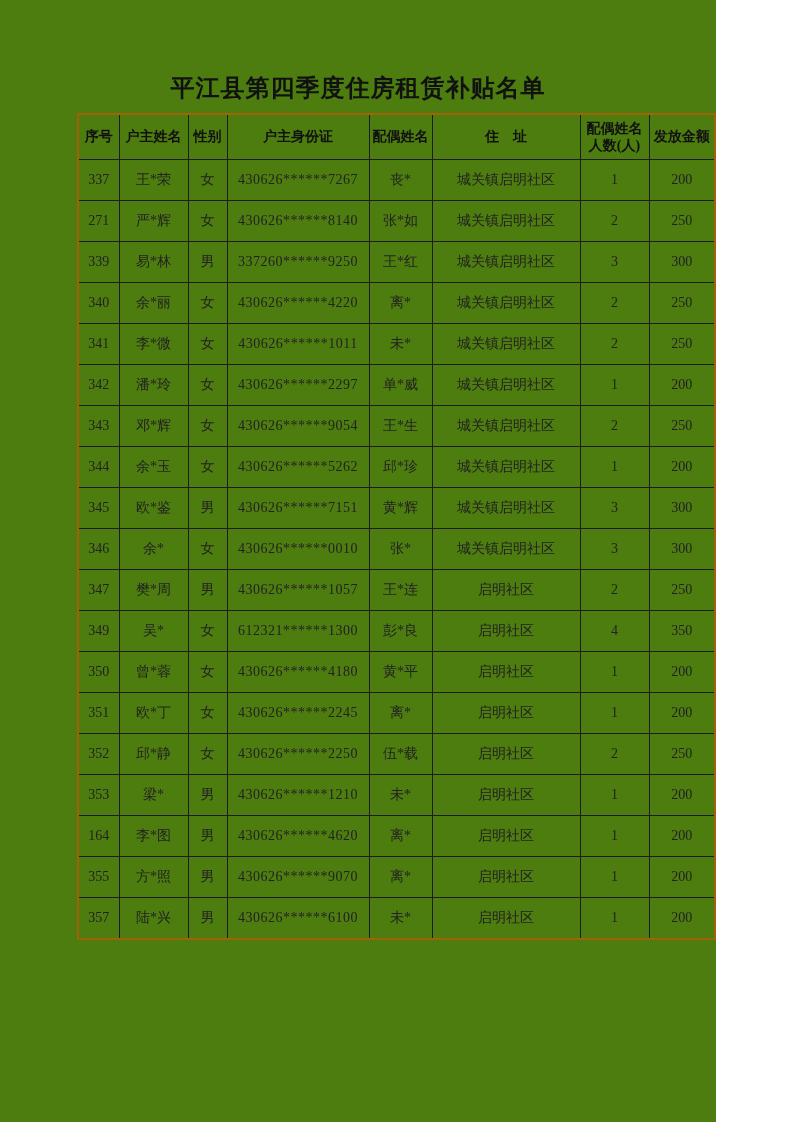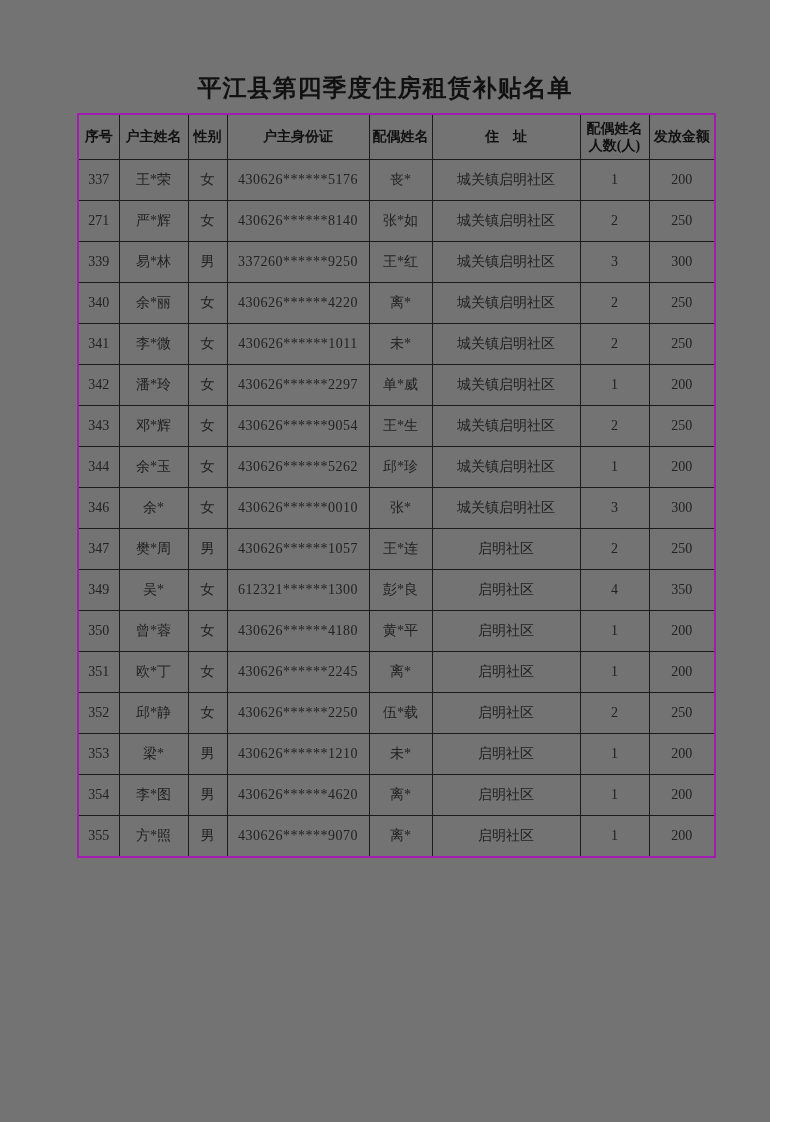--- a/index.html
+++ b/index.html
@@ -4,43 +4,43 @@
 <style>
   html, body {
     margin: 0;
     padding: 0;
     background: #ffffff;
     font-family: "Liberation Serif", "DejaVu Serif", serif;
     color: #1a1a1a;
   }
   .page {
     position: relative;
-    width: 770px;
+    width: 716px;
     height: 1122px;
-    background: #737373;
+    background: #4d7c0f;
     overflow: hidden;
   }
   .doc-title {
     position: absolute;
     top: 72px;
     left: 0;
     width: 100%;
     text-align: center;
     font-size: 24px;
     font-weight: bold;
     letter-spacing: 1px;
     color: #111111;
   }
   table.subsidy-table {
     position: absolute;
     left: 77px;
     top: 113px;
     border-collapse: collapse;
     table-layout: fixed;
-    border: 2px solid #a21caf;
+    border: 2px solid #a16207;
   }
   table.subsidy-table th,
   table.subsidy-table td {
     border: 1px solid #1c1c1c;
     text-align: center;
     vertical-align: middle;
     padding: 0 2px;
     overflow: hidden;
     font-size: 14px;
     line-height: 1.25;
@@ -87,21 +87,21 @@
           <th>配偶姓名
 人数(人)</th>
           <th>发放金额</th>
         </tr>
     </thead>
     <tbody>
         <tr>
           <td class="col-index">337</td>
           <td class="col-name">王*荣</td>
           <td class="col-gender">女</td>
-          <td class="col-id">430626******5176</td>
+          <td class="col-id">430626******7267</td>
           <td class="col-spouse">丧*</td>
           <td class="col-address">城关镇启明社区</td>
           <td class="col-members">1</td>
           <td class="col-amount">200</td>
         </tr>
         <tr>
           <td class="col-index">271</td>
           <td class="col-name">严*辉</td>
           <td class="col-gender">女</td>
           <td class="col-id">430626******8140</td>
@@ -164,20 +164,30 @@
           <td class="col-index">344</td>
           <td class="col-name">余*玉</td>
           <td class="col-gender">女</td>
           <td class="col-id">430626******5262</td>
           <td class="col-spouse">邱*珍</td>
           <td class="col-address">城关镇启明社区</td>
           <td class="col-members">1</td>
           <td class="col-amount">200</td>
         </tr>
         <tr>
+          <td class="col-index">345</td>
+          <td class="col-name">欧*鉴</td>
+          <td class="col-gender">男</td>
+          <td class="col-id">430626******7151</td>
+          <td class="col-spouse">黄*辉</td>
+          <td class="col-address">城关镇启明社区</td>
+          <td class="col-members">3</td>
+          <td class="col-amount">300</td>
+        </tr>
+        <tr>
           <td class="col-index">346</td>
           <td class="col-name">余*</td>
           <td class="col-gender">女</td>
           <td class="col-id">430626******0010</td>
           <td class="col-spouse">张*</td>
           <td class="col-address">城关镇启明社区</td>
           <td class="col-members">3</td>
           <td class="col-amount">300</td>
         </tr>
         <tr>
@@ -234,34 +244,44 @@
           <td class="col-index">353</td>
           <td class="col-name">梁*</td>
           <td class="col-gender">男</td>
           <td class="col-id">430626******1210</td>
           <td class="col-spouse">未*</td>
           <td class="col-address">启明社区</td>
           <td class="col-members">1</td>
           <td class="col-amount">200</td>
         </tr>
         <tr>
-          <td class="col-index">354</td>
+          <td class="col-index">164</td>
           <td class="col-name">李*图</td>
           <td class="col-gender">男</td>
           <td class="col-id">430626******4620</td>
           <td class="col-spouse">离*</td>
           <td class="col-address">启明社区</td>
           <td class="col-members">1</td>
           <td class="col-amount">200</td>
         </tr>
         <tr>
           <td class="col-index">355</td>
           <td class="col-name">方*照</td>
           <td class="col-gender">男</td>
           <td class="col-id">430626******9070</td>
           <td class="col-spouse">离*</td>
+          <td class="col-address">启明社区</td>
+          <td class="col-members">1</td>
+          <td class="col-amount">200</td>
+        </tr>
+        <tr>
+          <td class="col-index">357</td>
+          <td class="col-name">陆*兴</td>
+          <td class="col-gender">男</td>
+          <td class="col-id">430626******6100</td>
+          <td class="col-spouse">未*</td>
           <td class="col-address">启明社区</td>
           <td class="col-members">1</td>
           <td class="col-amount">200</td>
         </tr>
       </tbody>
   </table>
 </div>
 
 </body></html>

